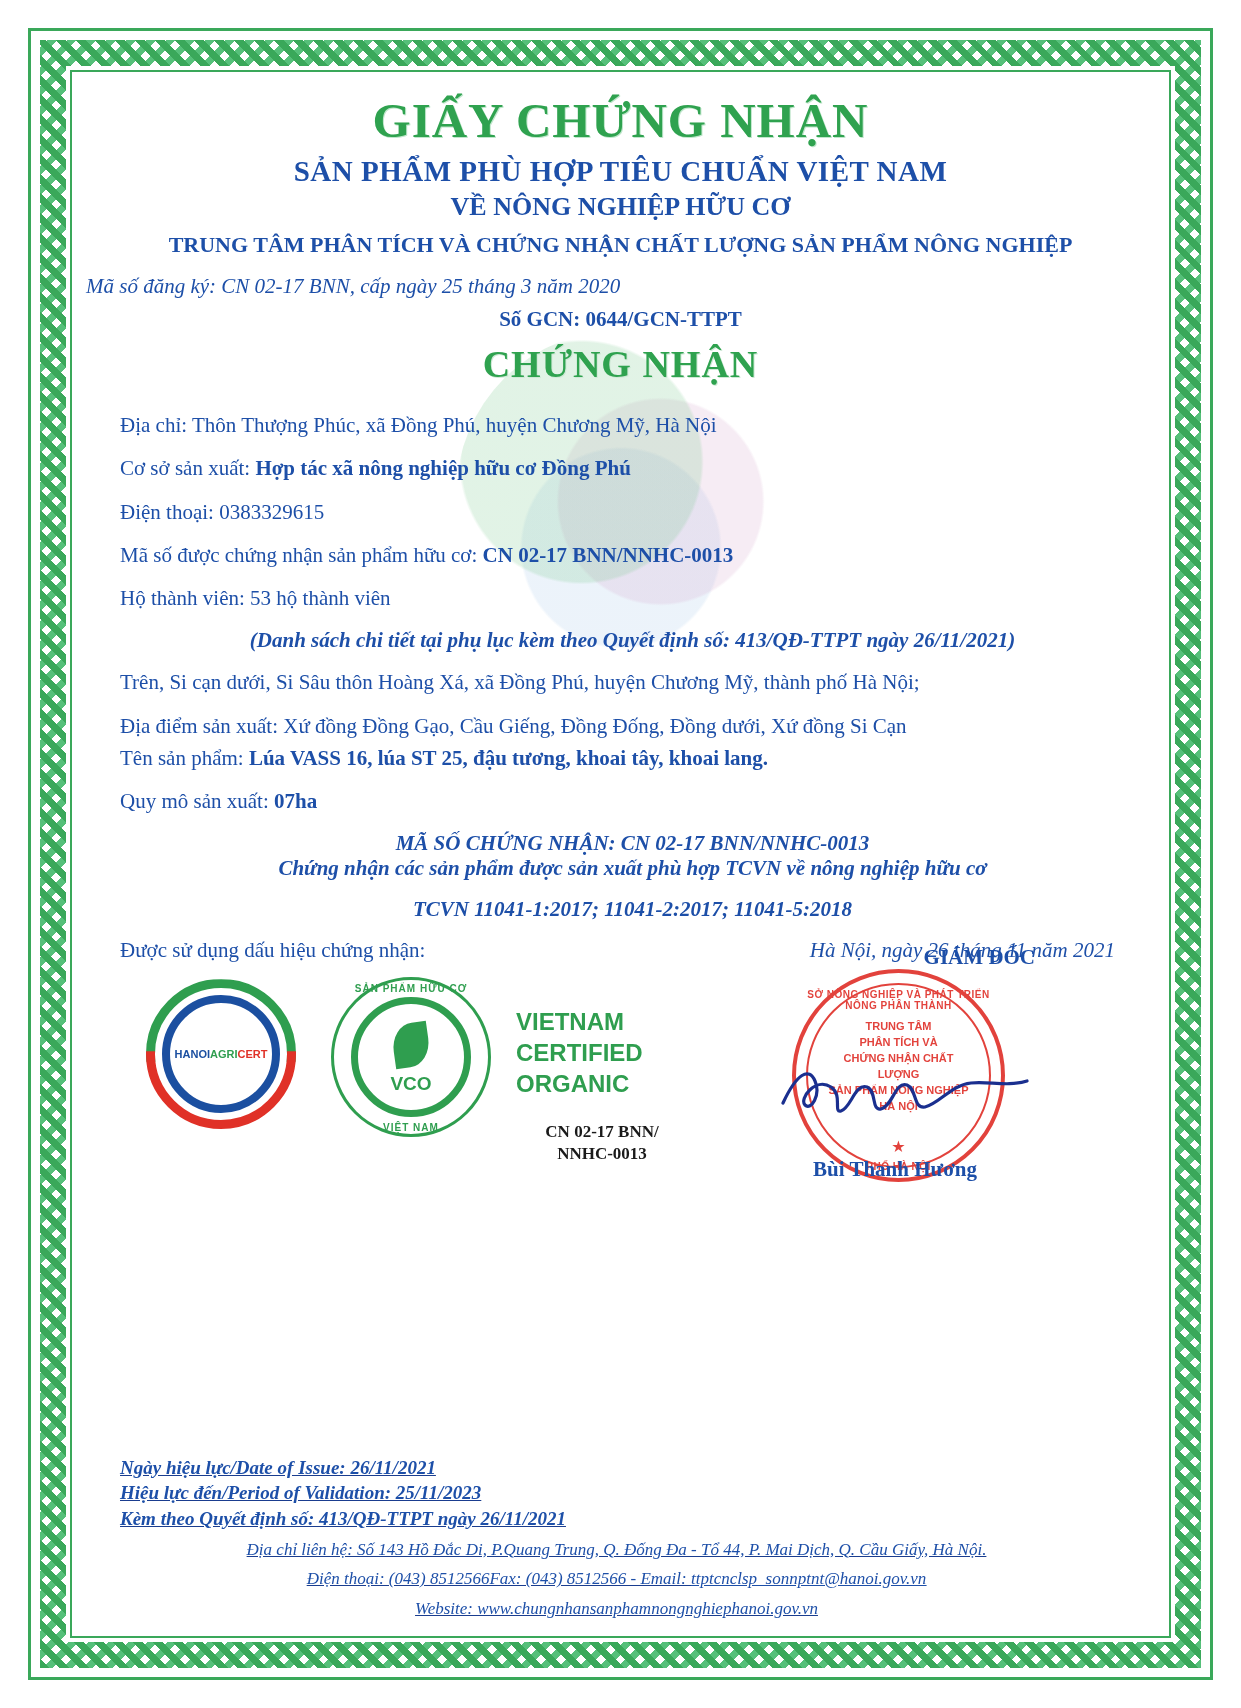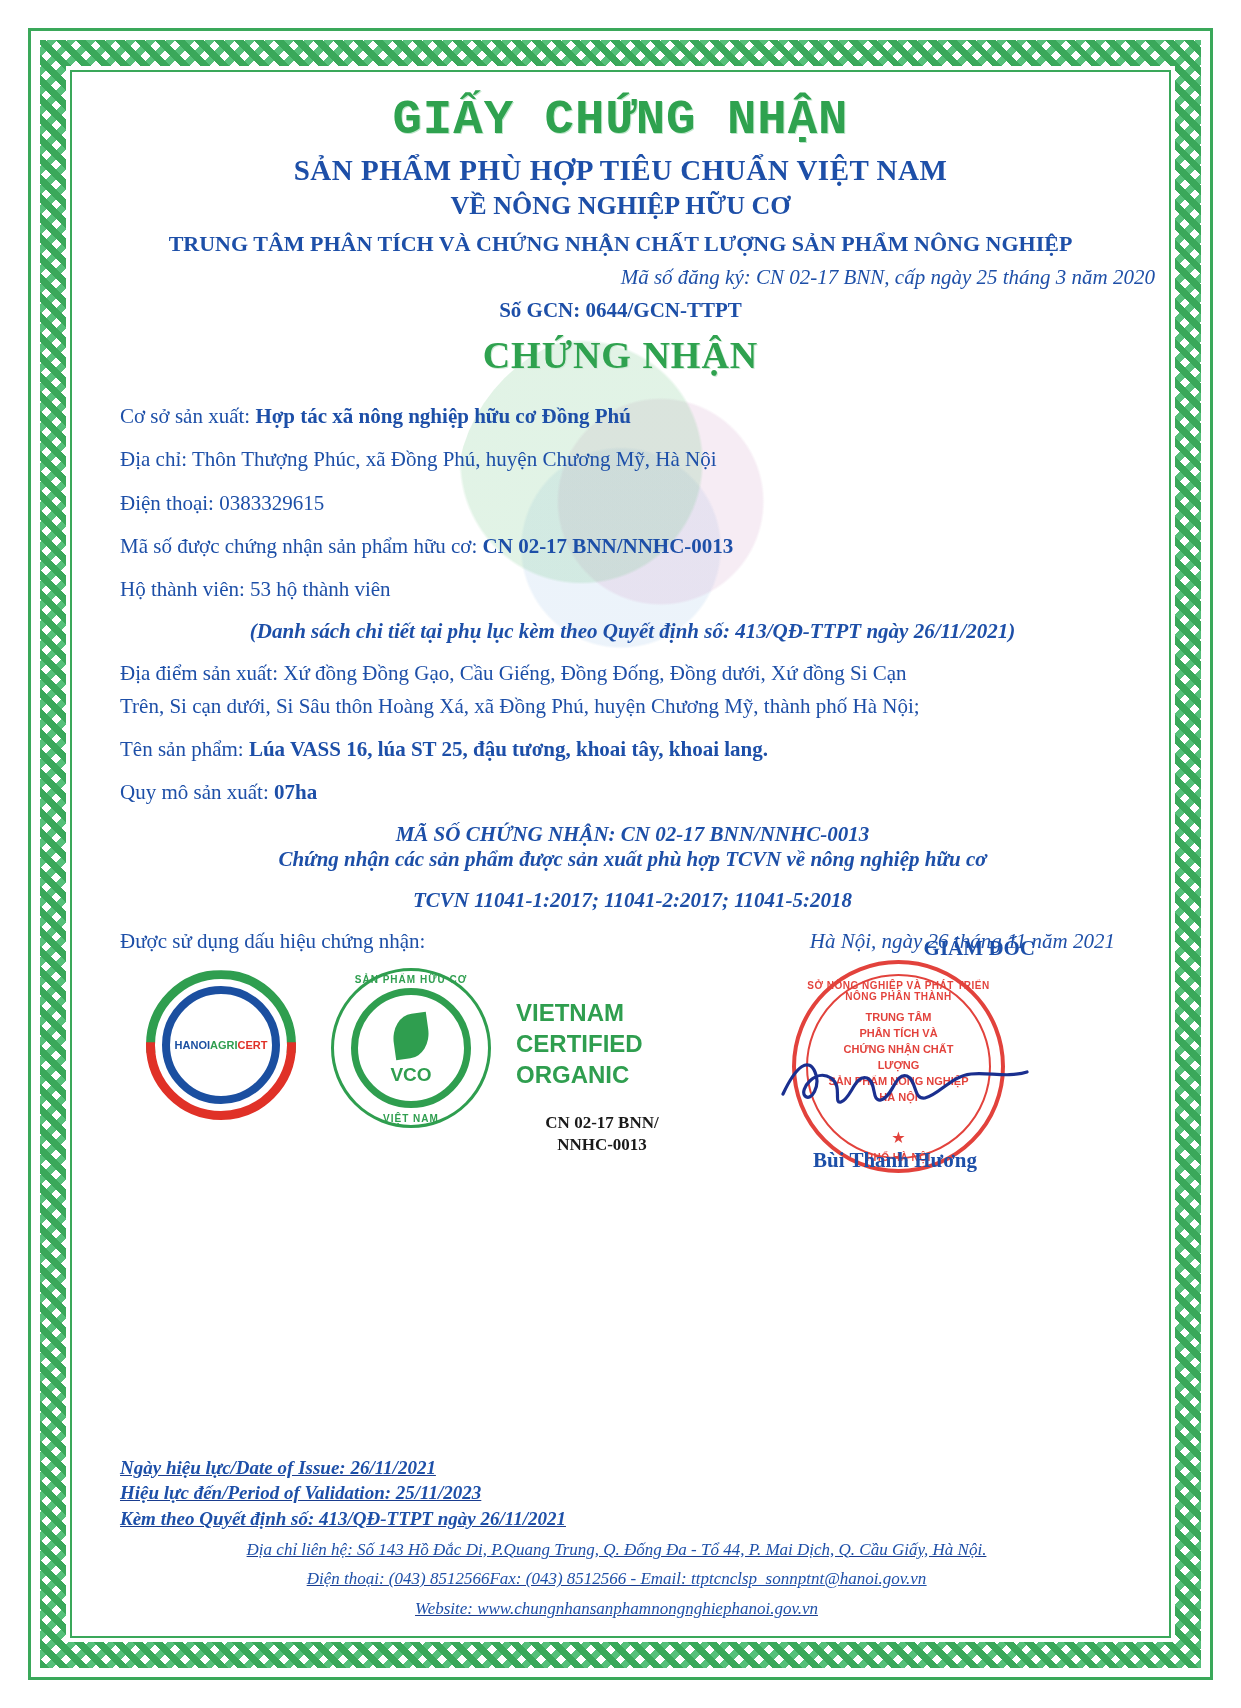--- a/index.html
+++ b/index.html
@@ -72,21 +72,21 @@
 
   
   .h-main {
     text-align: center;
     font-size: 49px;
     font-weight: bold;
     letter-spacing: 1px;
     color: #2fa24f;
     text-shadow: 1px 1px 0 #bfe6cb;
     margin-top: 14px;
-    font-family: Liberation Mono, monospace;
+    font-family: Liberation Serif, serif;
   }
   .h-sub1 {
     text-align: center;
     font-size: 29px;
     font-weight: bold;
     color: #1d4fa8;
     letter-spacing: 0.5px;
     margin-top: 6px;
   }
   .h-sub2 {
@@ -97,25 +97,25 @@
     margin-top: 4px;
   }
   .h-center {
     text-align: center;
     font-size: 22px;
     font-weight: bold;
     color: #1d4fa8;
     margin-top: 10px;
   }
   .h-reg {
-    text-align: right;
+    text-align: left;
     font-size: 21px;
     font-style: italic;
     color: #1d4fa8;
-    margin-top: 8px;
+    margin-top: 16px;
   }
   .h-gcn {
     text-align: center;
     font-size: 21px;
     font-weight: bold;
     color: #1d4fa8;
     margin-top: 8px;
   }
   .h-cert {
     text-align: center;
@@ -395,51 +395,51 @@
     <div class="h-sub1">SẢN PHẨM PHÙ HỢP TIÊU CHUẨN VIỆT NAM</div>
     <div class="h-sub2">VỀ NÔNG NGHIỆP HỮU CƠ</div>
     <div class="h-center">TRUNG TÂM PHÂN TÍCH VÀ CHỨNG NHẬN CHẤT LƯỢNG SẢN PHẨM NÔNG NGHIỆP</div>
     <div class="h-reg">Mã số đăng ký: CN 02-17 BNN, cấp ngày 25 tháng 3 năm 2020</div>
     <div class="h-gcn">Số GCN: 0644/GCN-TTPT</div>
     <div class="h-cert">CHỨNG NHẬN</div>
 
     <div class="body-block">
 
       <div class="line">
+        <span>Địa chỉ:</span>
+        <span>Thôn Thượng Phúc, xã Đồng Phú, huyện Chương Mỹ, Hà Nội</span>
+      </div>
+
+      <div class="line">
         <span>Cơ sở sản xuất:</span>
         <b>Hợp tác xã nông nghiệp hữu cơ Đồng Phú</b>
       </div>
 
       <div class="line">
-        <span>Địa chỉ:</span>
-        <span>Thôn Thượng Phúc, xã Đồng Phú, huyện Chương Mỹ, Hà Nội</span>
-      </div>
-
-      <div class="line">
         <span>Điện thoại:</span>
         <span>0383329615</span>
       </div>
 
       <div class="line">
         <span>Mã số được chứng nhận sản phẩm hữu cơ:</span>
         <b>CN 02-17 BNN/NNHC-0013</b>
       </div>
 
       <div class="line">
         <span>Hộ thành viên:</span>
         <span>53 hộ thành viên</span>
       </div>
 
       <div class="italic-center">(Danh sách chi tiết tại phụ lục kèm theo Quyết định số: 413/QĐ-TTPT ngày 26/11/2021)</div>
 
+      <div class="line wrap2">Trên, Si cạn dưới, Si Sâu thôn Hoàng Xá, xã Đồng Phú, huyện Chương Mỹ, thành phố Hà Nội;</div>
       <div class="line wrap">
         <span>Địa điểm sản xuất:</span>
         <span>Xứ đồng Đồng Gạo, Cầu Giếng, Đồng Đống, Đồng dưới, Xứ đồng Si Cạn</span>
       </div>
-      <div class="line wrap2">Trên, Si cạn dưới, Si Sâu thôn Hoàng Xá, xã Đồng Phú, huyện Chương Mỹ, thành phố Hà Nội;</div>
 
       <div class="line">
         <span>Tên sản phẩm:</span>
         <b>Lúa VASS 16, lúa ST 25, đậu tương, khoai tây, khoai lang.</b>
       </div>
 
       <div class="line">
         <span>Quy mô sản xuất:</span>
         <b>07ha</b>
       </div>

